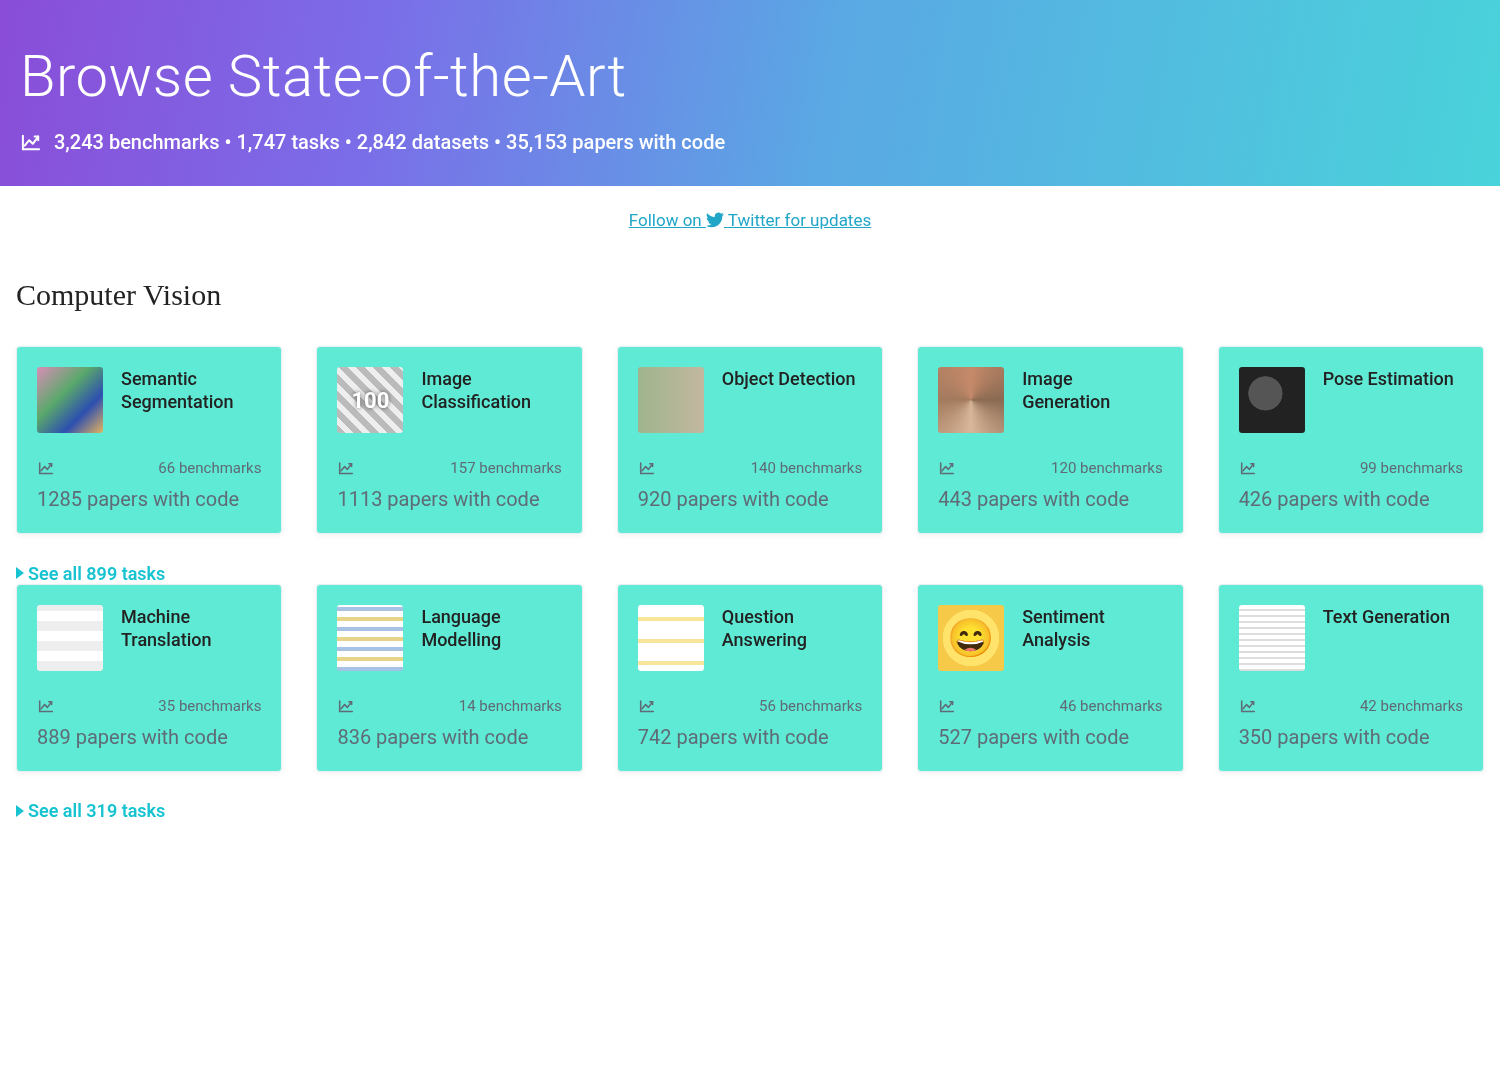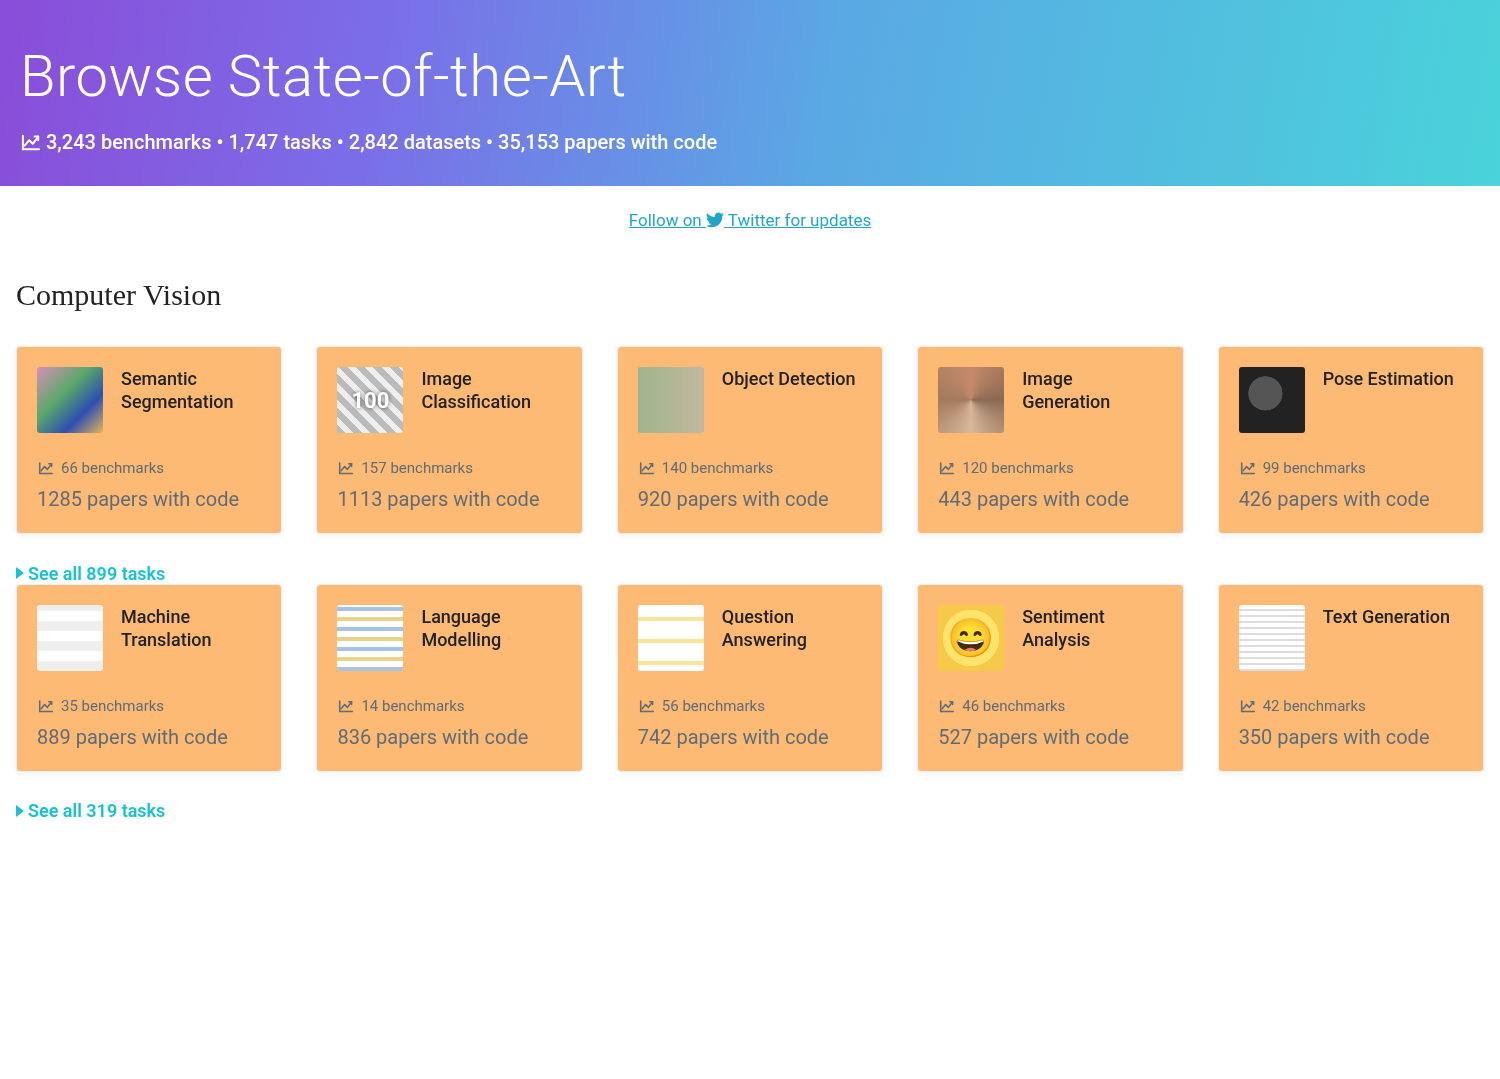--- a/index.html
+++ b/index.html
@@ -19,20 +19,21 @@
     font-weight: 300;
     font-size: 58px;
     letter-spacing: 0.5px;
     margin-bottom: 20px;
   }
   .hero-stats {
     font-size: 20px;
     font-weight: 500;
     display: inline-flex;
     align-items: center;
+    gap: 8px;
   }
   .hero-stats .chart-icon {
     display:inline-block;
     vertical-align:middle;
     margin-right:4px;
   }
   .follow {
     text-align: center;
     padding: 24px 0 10px;
     font-size: 17px;
@@ -51,21 +52,21 @@
     color: #222;
     margin: 38px 0 34px;
   }
   .card-row {
     display: flex;
     gap: 34px;
     flex-wrap: nowrap;
   }
   .card {
     flex: 1 1 0;
-    background: #fdba74;
+    background: #5eead4;
     border: 1px solid #eceff1;
     border-radius: 4px;
     box-shadow: 0 2px 6px rgba(0,0,0,0.05);
     padding: 20px 20px 22px;
     min-width: 0;
   }
   .card-top {
     display: flex;
     align-items: flex-start;
     gap: 18px;
@@ -95,20 +96,21 @@
     color: #222;
     line-height: 1.3;
   }
   .card-meta {
     font-size: 15px;
     color: #5f6b76;
     display:flex;
     align-items:center;
     gap:6px;
     margin-bottom:10px;
+    justify-content:space-between;
   }
   .card-papers {
     font-size: 20px;
     color: #5f6b76;
   }
   .mini-chart-icon {
     display:inline-block;
     width:18px; height:14px;
   }
   .see-all {

